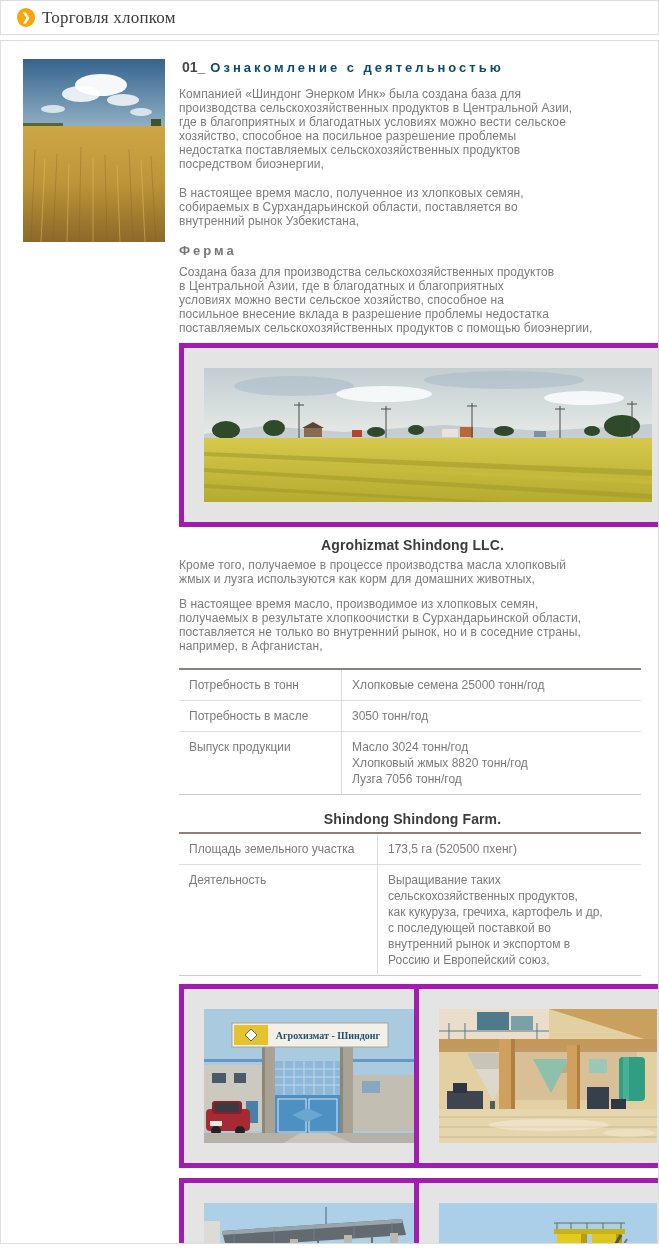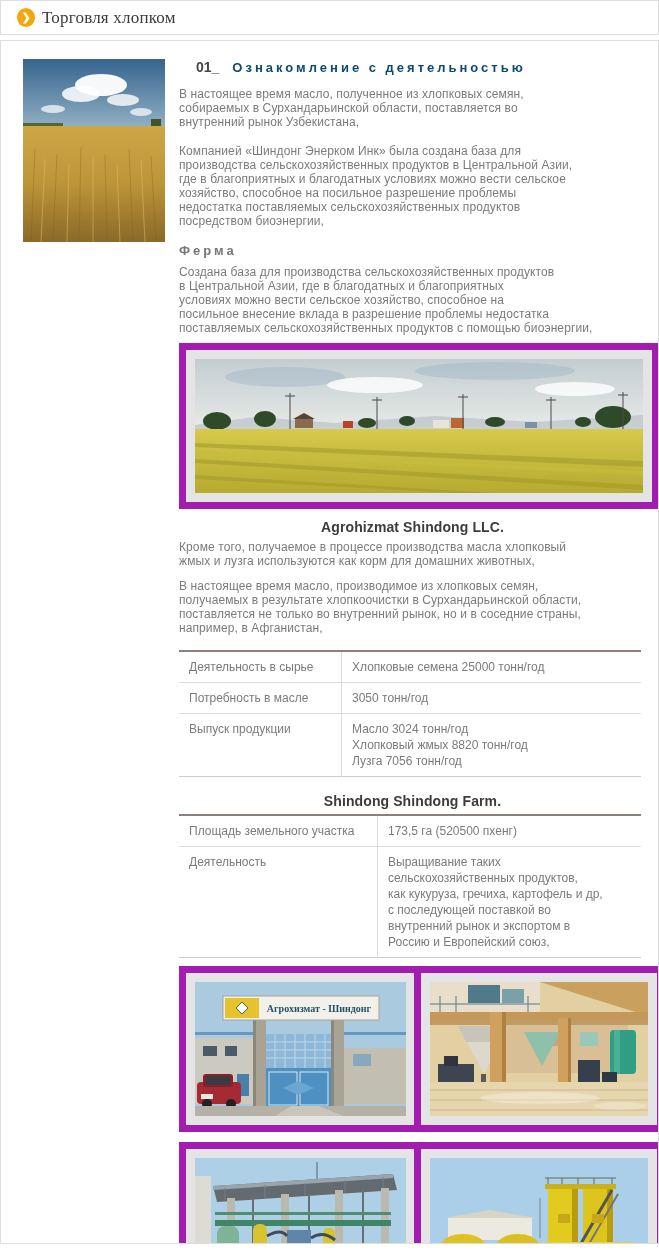--- a/index.html
+++ b/index.html
@@ -12,33 +12,33 @@
     line-height:1; padding-bottom:1px; flex:none; }
   .header-title { font-family:"Liberation Serif", serif; font-weight:normal; font-size:17px;
     color:#3b3b3b; letter-spacing:0.2px; }
 
   .content-box { box-sizing:border-box; border:1px solid #ddd; margin-top:5px; height:1204px;
     padding:18px 0 0 22px; overflow:hidden; background:#fff; }
   .content-row { display:flex; gap:14px; }
   .left-col { width:142px; flex:none; }
   .right-col { width:467px; flex:none; }
 
-  .section-heading { margin:0 17px 12px; display:flex; align-items:baseline;gap:8px; }
+  .section-heading { margin:0 3px 12px; display:flex; align-items:baseline; }
   .section-num { font-size:14px; font-weight:bold; color:#474747; }
   .section-title { font-size:13px; font-weight:bold; color:#0c4a6e; letter-spacing:3px; margin-left:5px; }
 
   .para { margin:0 0 15px; font-size:12px; line-height:14px; color:#7b7b7b;
     white-space:pre-line; letter-spacing:0.1px; }
   .para.tight { margin-bottom:8px; }
   .para.m11 { margin-bottom:11px; }
 
   .sub-heading { font-size:13px; font-weight:bold; color:#777; letter-spacing:3px; margin:0 0 7px; }
   .latin-heading { font-size:14px; font-weight:bold; color:#3c3c3c; margin:0 0 5px; letter-spacing:0.1px;text-align:center; }
 
-  .photo-frame { background:#e4e4e4; border:7px solid #a21caf; padding:9px; box-sizing:border-box; width:fit-content; }
+  .photo-frame { background:#e4e4e4; border:5px solid #a21caf; padding:20px; box-sizing:border-box; width:fit-content; }
   .photo-frame svg, .plain-photo svg { display:block; }
   .main-photo { margin:0 0 10px; }
 
   .info-table { width:462px; border-collapse:collapse; border-top:2px solid #8e7f7c;
     border-bottom:1px solid #ccc; margin:0 0 8px; background:#fff; }
   .info-table td { border-bottom:1px solid #ddd; padding:7px 10px; font-size:12px;
     line-height:16px; color:#7b7b7b; vertical-align:top; }
   .info-table tr:last-child td { border-bottom:none; }
   .info-table td.value { border-left:1px solid #ddd; white-space:pre-line; }
   .capacity-table td.label { width:142px; }
@@ -100,29 +100,29 @@
         </svg>
       </div>
     </div>
 
     <div class="right-col">
       <div class="section-heading">
         <span class="section-num">01_</span>
         <span class="section-title">Ознакомление с деятельностью</span>
       </div>
 
-      <p class="para">В настоящее время масло, полученное из хлопковых семян,
-собираемых в Сурхандарьинской области, поставляется во
-внутренний рынок Узбекистана,</p>
       <p class="para">Компанией «Шиндонг Энерком Инк» была создана база для
 производства сельскохозяйственных продуктов в Центральной Азии,
 где в благоприятных и благодатных условиях можно вести сельское
 хозяйство, способное на посильное разрешение проблемы
 недостатка поставляемых сельскохозяйственных продуктов
 посредством биоэнергии,</p>
+      <p class="para">В настоящее время масло, полученное из хлопковых семян,
+собираемых в Сурхандарьинской области, поставляется во
+внутренний рынок Узбекистана,</p>
 
       <div class="sub-heading">Ферма</div>
       <p class="para tight">Создана база для производства сельскохозяйственных продуктов
 в Центральной Азии, где в благодатных и благоприятных
 условиях можно вести сельское хозяйство, способное на
 посильное внесение вклада в разрешение проблемы недостатка
 поставляемых сельскохозяйственных продуктов с помощью биоэнергии,</p>
 
       <div class="photo-frame main-photo">
         <svg width="448" height="134" viewBox="0 0 448 134">
@@ -191,21 +191,21 @@
       <p class="para m11">Кроме того, получаемое в процессе производства масла хлопковый
 жмых и лузга используются как корм для домашних животных,</p>
       <p class="para">В настоящее время масло, производимое из хлопковых семян,
 получаемых в результате хлопкоочистки в Сурхандарьинской области,
 поставляется не только во внутренний рынок, но и в соседние страны,
 например, в Афганистан,</p>
 
       <table class="info-table capacity-table">
         <tbody>
           <tr>
-            <td class="label">Деятельность в сырье</td>
+            <td class="label">Потребность в тонн</td>
             <td class="value">Хлопковые семена 25000 тонн/год</td>
           </tr>
           <tr>
             <td class="label">Потребность в масле</td>
             <td class="value">3050 тонн/год</td>
           </tr>
           <tr>
             <td class="label">Выпуск продукции</td>
             <td class="value">Масло 3024 тонн/год
 Хлопковый жмых 8820 тонн/год

